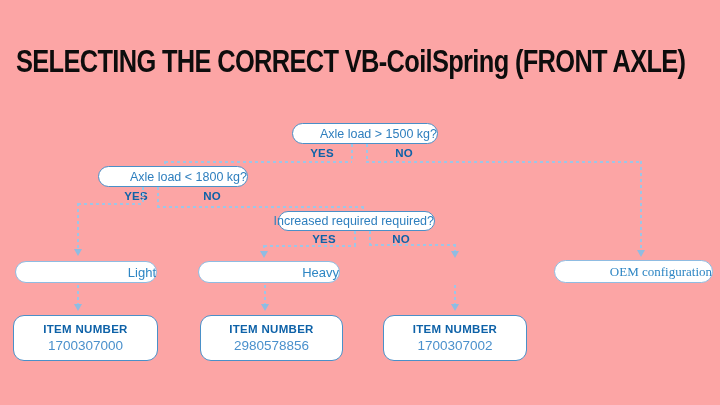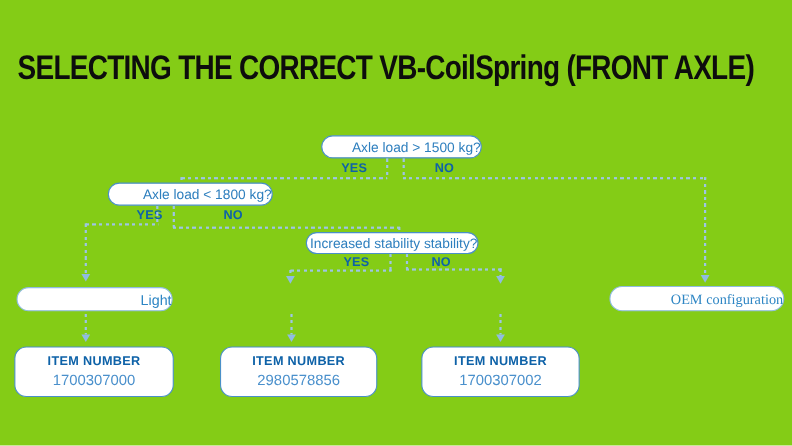--- a/index.html
+++ b/index.html
@@ -1,17 +1,17 @@
 <!DOCTYPE html>
 <html><head>
 <meta charset="utf-8">
 <style>
   html,body{margin:0;padding:0;background:#fff;}
   .stage{
-    position:relative;width:720px;height:405px;background:#84cc16;overflow:hidden;
+    position:relative;width:720px;height:405px;background:#fca5a5;overflow:hidden;
     font-family:"Liberation Sans", sans-serif;
   }
   .page-title{
     position:absolute;left:16px;top:44px;margin:0;
     font-size:31px;font-weight:900;letter-spacing:-0.8px;color:#0d0d0d;
     white-space:nowrap;transform:scaleX(0.82);transform-origin:left center;
   }
   .pill{
     position:absolute;box-sizing:border-box;background:#fff;
     display:flex;align-items:center;justify-content:flex-end;
@@ -62,27 +62,30 @@
   <span class="yn" style="left:322px;top:147px;">YES</span>
   <span class="yn" style="left:404px;top:147px;">NO</span>
 
   <div class="pill decision" style="left:98px;top:166px;width:150px;height:21px;">
     <span>Axle load &lt; 1800 kg?</span>
   </div>
   <span class="yn" style="left:136px;top:190px;">YES</span>
   <span class="yn" style="left:212px;top:190px;">NO</span>
 
   <div class="pill decision" style="left:278px;top:211px;width:157px;height:20px;">
-    <span>Increased stability stability?</span>
+    <span>Increased required required?</span>
   </div>
   <span class="yn" style="left:324px;top:233px;">YES</span>
   <span class="yn" style="left:401px;top:233px;">NO</span>
 
   <div class="pill result" style="left:15px;top:261px;width:142px;height:22px;">
     <span>Light</span>
+  </div>
+  <div class="pill result" style="left:198px;top:261px;width:142px;height:22px;">
+    <span>Heavy</span>
   </div>
   <div class="pill result" style="left:554px;top:260px;width:159px;height:23px;font-family:Liberation Serif, serif;">
     <span>OEM configuration</span>
   </div>
 
   <div class="itembox" style="left:13px;top:315px;width:145px;height:46px;">
     <span class="item-label">ITEM NUMBER</span>
     <span class="item-number">1700307000</span>
   </div>
   <div class="itembox" style="left:200px;top:315px;width:143px;height:46px;">

